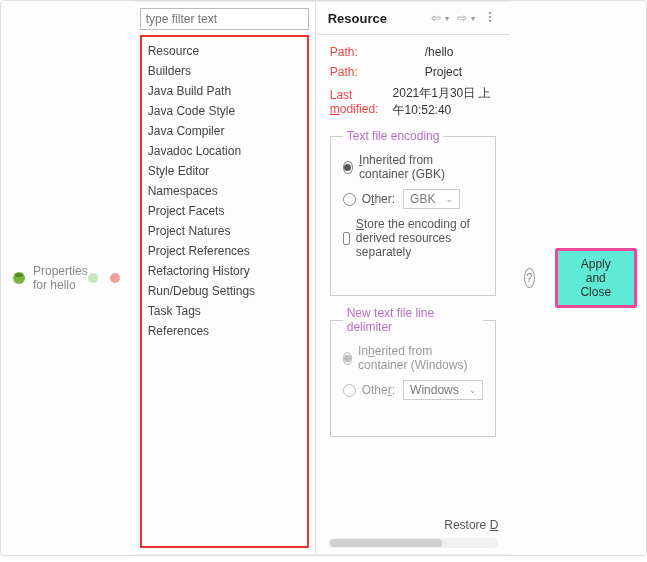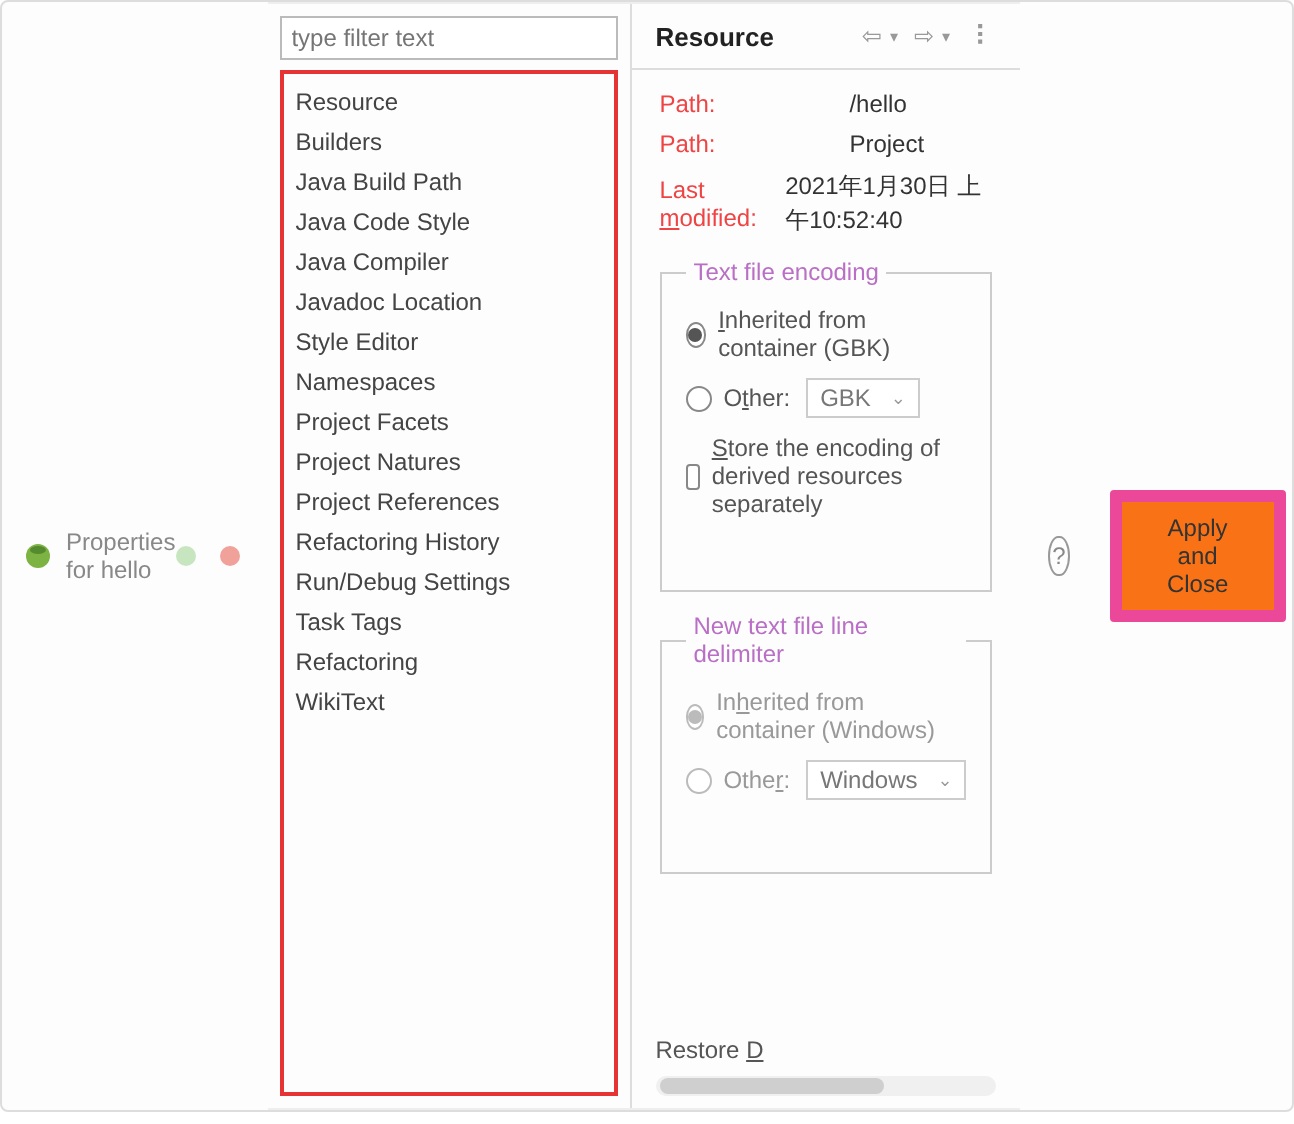--- a/index.html
+++ b/index.html
@@ -33,28 +33,28 @@
 .radio-row, .check-row { display: flex; align-items: center; margin-bottom: 8px; }
 .radio, .checkbox { width: 13px; height: 13px; border: 1px solid #888; margin-right: 6px; display: inline-flex; align-items: center; justify-content: center; background: #fff; }
 .radio { border-radius: 50%; }
 .radio.checked::after { content: ""; width: 7px; height: 7px; border-radius: 50%; background: #555; }
 .radio.disabled { border-color: #bbb; }
 .radio.disabled.checked::after { background: #bbb; }
 .checkbox { border-radius: 2px; }
 .mnemo { text-decoration: underline; }
 .sel { border: 1px solid #ccc; padding: 2px 6px; margin-left: 8px; display: inline-flex; align-items: center; gap: 10px; color: #777; background: #fff; justify-content: flex-end; }
 .sel .caret { font-size: 9px; color: #999; }
-.footer-main { display: flex; justify-content: flex-start; padding: 6px 12px 2px; color: #555; }
+.footer-main { display: flex; justify-content: flex-end; padding: 6px 12px 2px; color: #555; }
 .footer-main .link { color: #555; cursor: pointer; }
 .hscroll { height: 10px; margin: 4px 12px 6px; background: #f0f0f0; border-radius: 5px; position: relative; }
 .hscroll .thumb { position: absolute; left: 2px; top: 1px; height: 8px; width: 66%; background: #cfcfcf; border-radius: 4px; }
 .bottom { display: flex; align-items: center; padding: 10px 14px; gap: 10px; }
 .help { width: 20px; height: 20px; border: 1.5px solid #999; border-radius: 50%; display: flex; align-items: center; justify-content: center; color: #888; cursor: pointer; }
 .spacer { flex: 1; }
-.btn { border: 6px solid #ec4899; background: #f97316; padding: 6px 18px; border-radius: 2px; cursor: pointer; color: #333; }
+.btn { border: 3px solid #ec4899; background: #5eead4; padding: 6px 18px; border-radius: 2px; cursor: pointer; color: #333; }
 </style>
 </head>
 <body>
 
 <div class="window">
   <div class="titlebar">
     <span class="icon">
       <svg width="14" height="14" viewBox="0 0 14 14">
           <circle cx="7" cy="7" r="6" fill="#7cb342"></circle>
           <ellipse cx="7" cy="4" rx="4" ry="2" fill="#558b2f"></ellipse>
@@ -78,22 +78,21 @@
           <div class="tree-item">Java Compiler</div>
           <div class="tree-item">Javadoc Location</div>
           <div class="tree-item">Style Editor</div>
           <div class="tree-item">Namespaces</div>
           <div class="tree-item">Project Facets</div>
           <div class="tree-item">Project Natures</div>
           <div class="tree-item">Project References</div>
           <div class="tree-item">Refactoring History</div>
           <div class="tree-item">Run/Debug Settings</div>
           <div class="tree-item">Task Tags</div>
-          <div class="tree-item">Refactoring</div>
-          <div class="tree-item">WikiText</div>
+          <div class="tree-item">References</div>
         </div>
     </div>
 
     <div class="main">
       <div class="main-head">
         <span class="h">Resource</span>
         <div class="nav-icons">
           <span>⇦</span>
           <span style="font-size:8px;">▾</span>
           <span style="margin-left:4px;">⇨</span>

